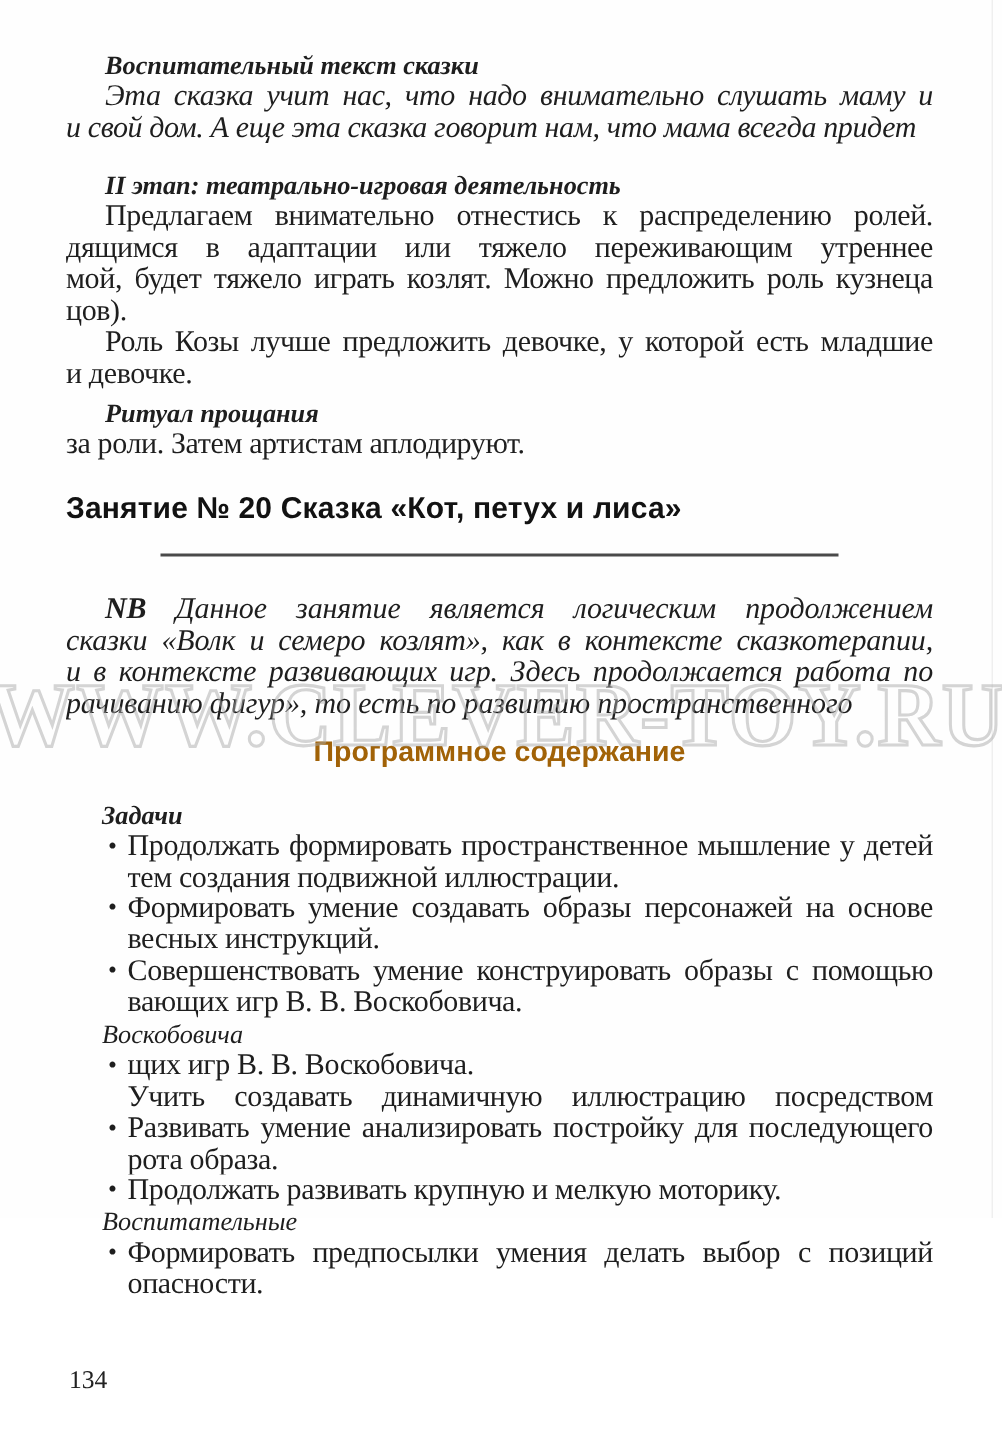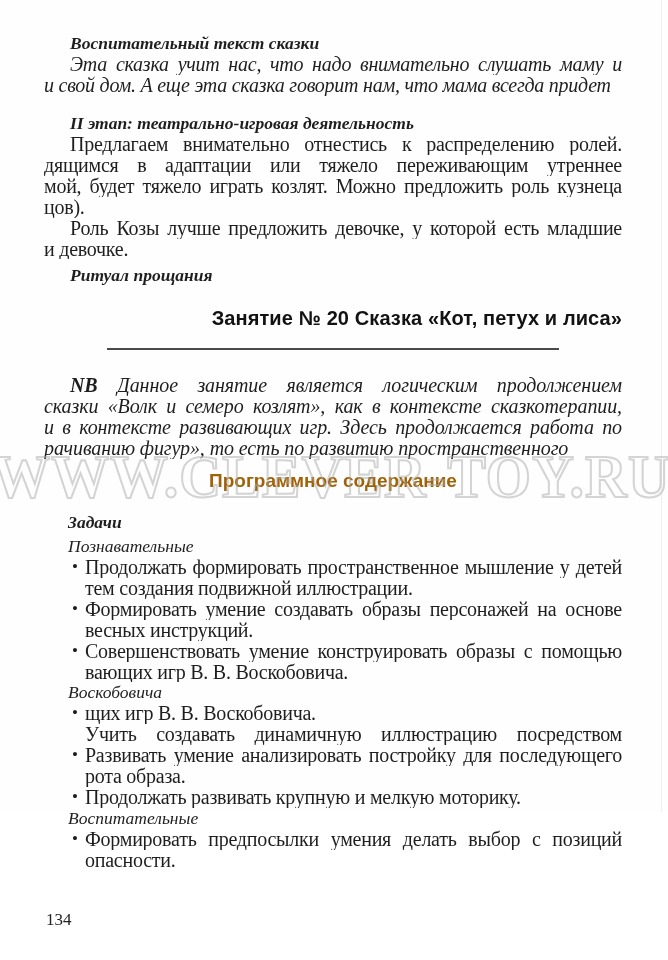--- a/index.html
+++ b/index.html
@@ -52,21 +52,21 @@
     line-height:21px;
     text-indent:24px;
   }
   .mt-sec { margin-top:17px; }
   .title {
     margin-top:20px;
     font-family:"Liberation Sans", sans-serif;
     font-weight:bold;
     font-size:20px;
     line-height:24px;
-    text-align:right;
+    text-align:left;
     color:#121212;
     letter-spacing:0.1px;
   }
   .rule {
     margin:18px auto 0 auto;
     width:452px; height:2px;
     background:#4a4a4a;
   }
   .nb-para { margin-top:25px; }
   .nb-para .line {
@@ -149,36 +149,36 @@
     </div>
 
     <div>
       <div class="line indent">Роль Козы лучше предложить девочке, у которой есть младшие братья</div>
       <div class="line last">и девочке.</div>
     </div>
 
     <div class="h-italic" style="margin-top:6px">Ритуал прощания</div>
 
     <div>
+      <div class="line last">за роли. Затем артистам аплодируют.</div>
     </div>
 
     <div class="title">Занятие № 20 Сказка «Кот, петух и лиса»</div>
     <div class="rule"></div>
 
     <div class="nb-para">
       <div class="line indent"><span class="nb-label">NB</span> <span>Данное занятие является логическим продолжением предыдущей</span></div>
       <div class="line">сказки «Волк и семеро козлят», как в контексте сказкотерапии, так</div>
       <div class="line">и в контексте развивающих игр. Здесь продолжается работа по «перево-</div>
       <div class="line last">рачиванию фигур», то есть по развитию пространственного мышления.</div>
     </div>
 
     <div class="subtitle">Программное содержание</div>
 
     <div class="h-italic tasks-heading" style="text-indent:24px">Задачи</div>
-    <div class="cat cat1">Познавательные</div>
 
     <div class="bullet">
       <span class="marker">•</span>
       <div class="line">Продолжать формировать пространственное мышление у детей пу-</div>
       <div class="line last">тем создания подвижной иллюстрации.</div>
     </div>
     <div class="bullet">
       <span class="marker">•</span>
       <div class="line">Формировать умение создавать образы персонажей на основе сло-</div>
       <div class="line last">весных инструкций.</div>

